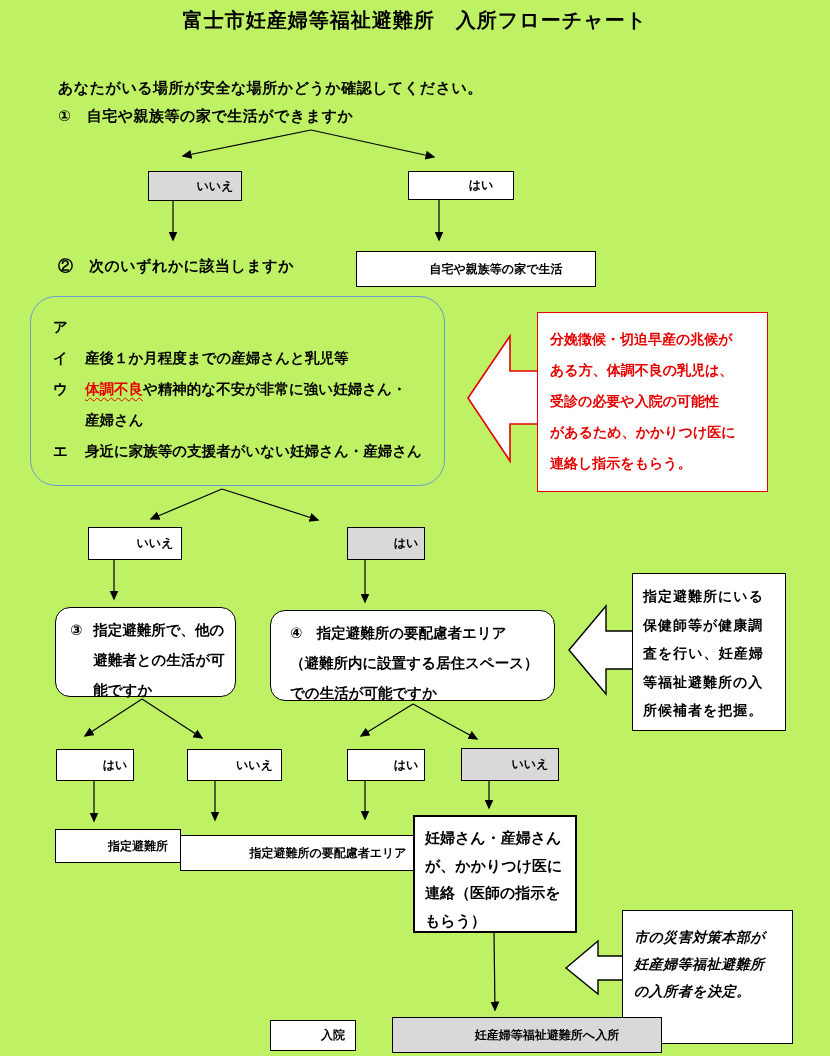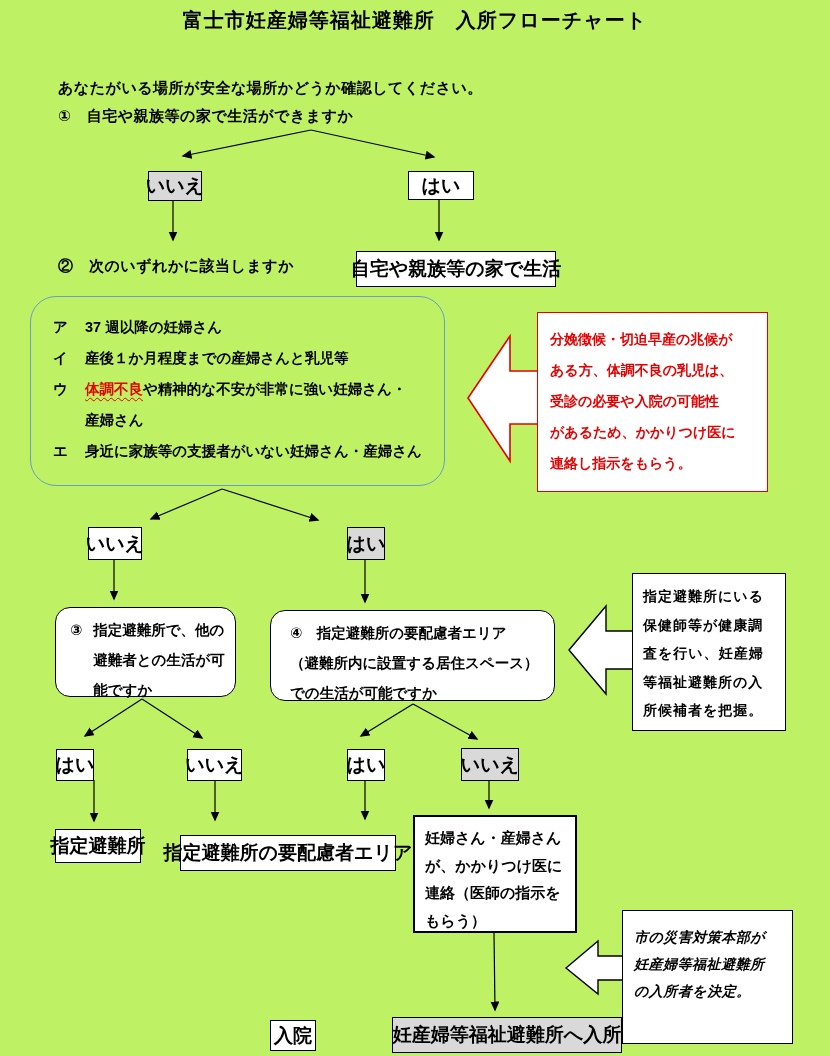--- a/index.html
+++ b/index.html
@@ -3,21 +3,21 @@
 <meta charset="utf-8">
 <style>
   html,body{margin:0;padding:0;background:#fff;}
   .page{position:relative;width:830px;height:1056px;background:#bef264;overflow:hidden;
         font-family:"Liberation Sans","DejaVu Sans",sans-serif;font-weight:bold;color:#000;}
   svg.connectors{position:absolute;left:0;top:0;width:830px;height:1056px;}
   .abs{position:absolute;}
   .title{left:0;top:7px;width:830px;text-align:center;font-size:20px;letter-spacing:1px;}
   .line{font-size:15px;letter-spacing:.5px;}
   .box{position:absolute;border:1.4px solid #000;background:#fff;display:flex;
-       align-items:center;justify-content:center;font-size:19px;white-space:nowrap;}
+       align-items:center;justify-content:center;font-size:12px;white-space:nowrap;padding-left:40px;}
   .gray{background:#d9d9d9;}
   .round{position:absolute;border:1.7px solid #000;border-radius:15px;background:#fff;font-size:14.5px;}
   .criteria-box{border:1.6px solid #6a9bd1;border-radius:26px;padding:15px 0 0 22px;}
   .crit-item{display:flex;line-height:31px;font-size:14.5px;}
   .crit-item .kana{width:32px;flex:none;}
   .crit-item .ctext{white-space:pre-line;}
   .wavy{color:#e60000;text-decoration:underline;text-decoration-style:wavy;
         text-decoration-color:#e60000;text-decoration-thickness:1px;text-underline-offset:3px;}
   .pre{white-space:pre-line;}
   .callout{position:absolute;background:#fff;font-size:14px;}
@@ -76,21 +76,20 @@
 
   <div class="box gray" style="left:148px;top:171px;width:52px;height:28px;">いいえ</div>
   <div class="box" style="left:408px;top:171px;width:64px;height:27px;">はい</div>
 
   <div class="abs line" style="left:58px;top:257px;font-family:Liberation Mono, monospace;">②　次のいずれかに該当しますか</div>
   <div class="box" style="left:356px;top:251px;width:198px;height:34px;">自宅や親族等の家で生活</div>
 
   <div class="abs criteria-box" style="left:30px;top:296px;width:391px;height:173px;">
     <div class="crit-item">
       <span class="kana">ア</span>
-      <span class="ctext">37 週以降の妊婦さん</span>
     </div>
     <div class="crit-item">
       <span class="kana">イ</span>
       <span class="ctext">産後１か月程度までの産婦さんと乳児等</span>
     </div>
     <div class="crit-item">
       <span class="kana">ウ</span>
       <span class="ctext"><span class="wavy">体調不良</span><span class="ctext">や精神的な不安が非常に強い妊婦さん・
 産婦さん</span></span>
     </div>

